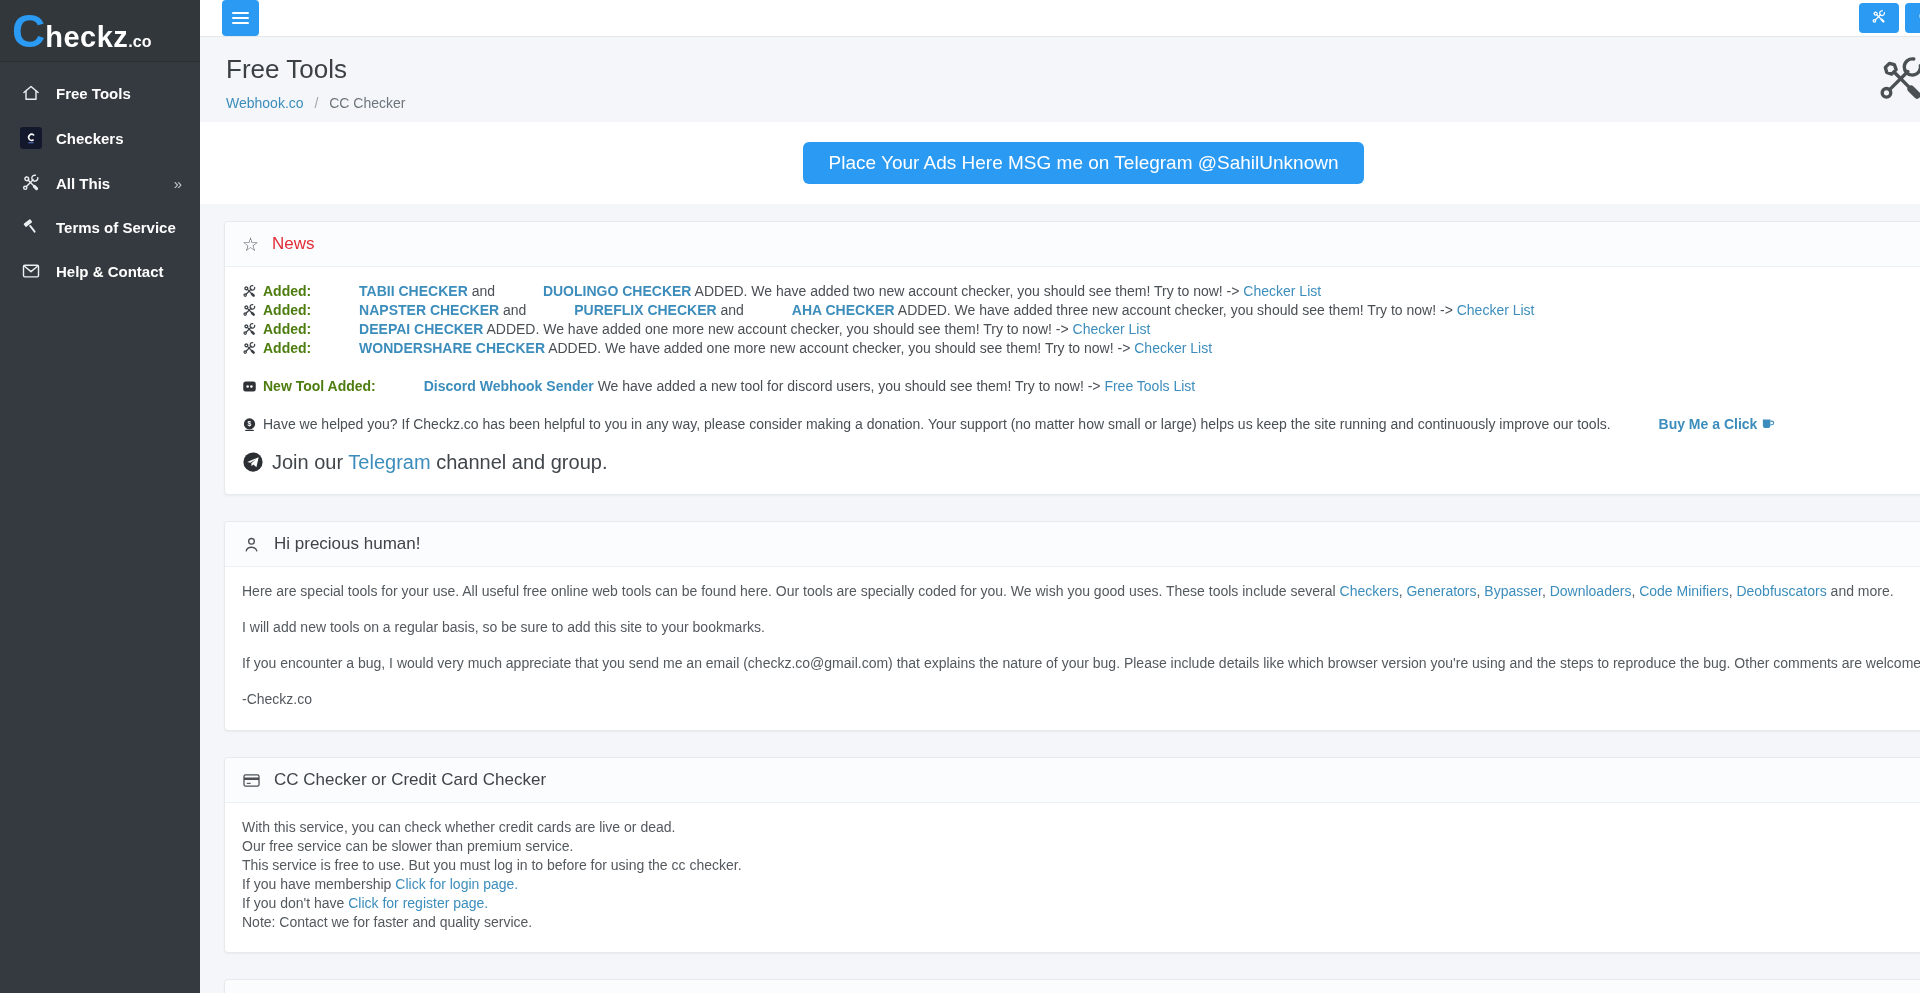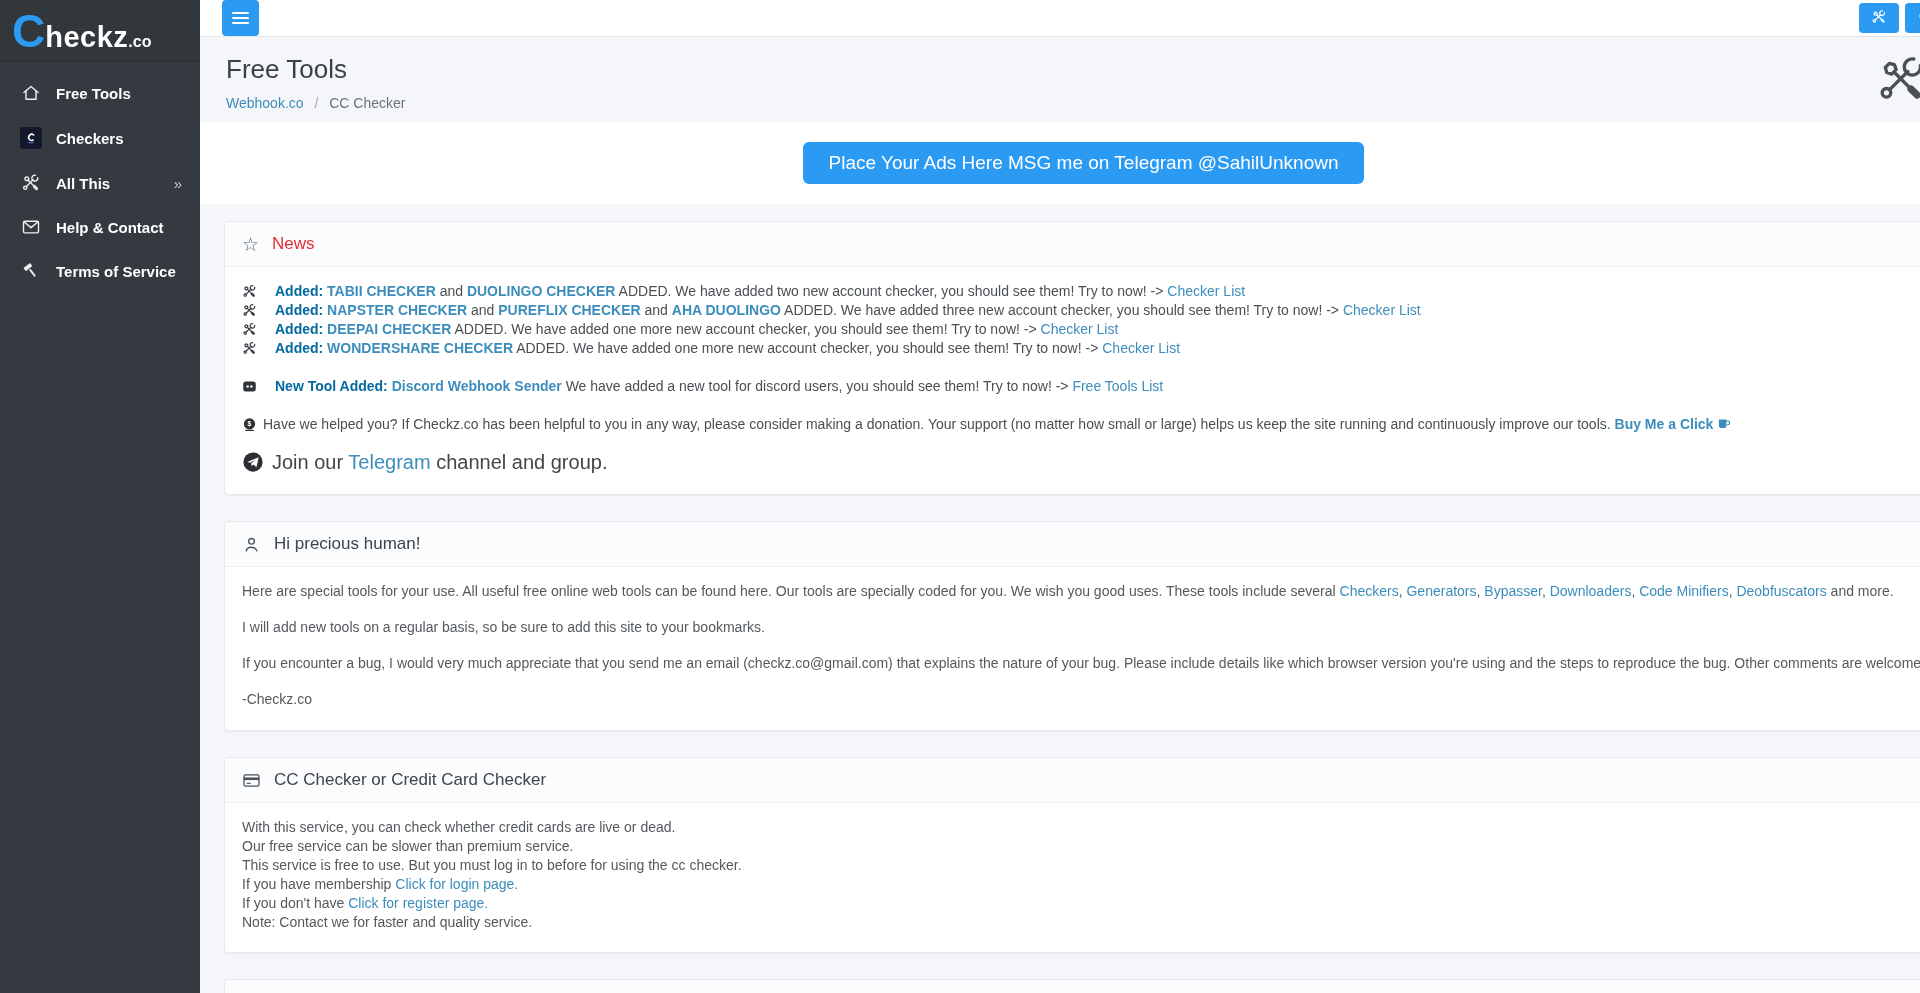--- a/index.html
+++ b/index.html
@@ -80,23 +80,23 @@
   .hdr-icon svg { width:19px; height:19px; }
   .star-glyph { font-size:19px; color:#565d63; margin-right:13px; line-height:1; }
   .card-title { font-size:17px; font-weight:400; color:#3f4449; }
   .news-title { font-size:17px; font-weight:400; color:#e12d39; }
   .card-body { padding:15px 17px 20px; overflow:hidden; }
 
   
   .news-line { font-size:14px; line-height:19px; color:#4a4f54; white-space:nowrap; overflow:hidden; }
   .inline-ic { display:inline-block; vertical-align:-3px; margin-right:6px; color:#3c4147; }
   .inline-ic svg { width:15px; height:15px; display:block; }
-  .added { color:#0369a1; font-weight:700;margin-left:12px; }
+  .added { color:#4d7c0f; font-weight:700; }
   .lk { color:#3c8dbc; text-decoration:none; cursor:pointer; }
-  .lk-b { font-weight:700; }
+  .lk-b { font-weight:700;margin-left:44px; }
   .mt-block { margin-top:19px; }
   .tg-line { margin-top:17px; font-size:20px; color:#41464b; white-space:nowrap; }
   .tg-line .inline-ic { vertical-align:-4px; margin-right:8px; }
   .tg-line .inline-ic svg { width:22px; height:22px; }
   .mug-ic { display:inline-block; vertical-align:-3px; margin-left:4px; color:#3c8dbc; }
   .mug-ic svg { width:15px; height:15px; display:block; }
 
   
   .para { margin:0 0 18px; font-size:14px; line-height:18px; color:#54595e; white-space:nowrap; overflow:hidden; }
   .para:last-child { margin-bottom:2px; }
@@ -148,38 +148,38 @@
               <path d="M9 9 L15.6 15.6"></path>
               <path d="M16 16 L18.7 18.7" stroke-width="3.6"></path>
             </svg>
         </span>
         <span>All This</span>
         <span class="mi-chevron">»</span>
       </div>
 
       <div class="menu-item">
         <span class="mi-icon">
-          <svg viewBox="0 0 24 24" fill="none" stroke="currentColor" stroke-width="1.7" stroke-linecap="round" stroke-linejoin="round">
-              <rect x="3" y="5" width="18" height="14" rx="1.5"></rect>
-              <path d="M3.8 6 L12 12.8 L20.2 6"></path>
-            </svg>
-        </span>
-        <span>Help &amp; Contact</span>
-      </div>
-
-      <div class="menu-item">
-        <span class="mi-icon">
           <svg viewBox="0 0 24 24" fill="currentColor">
               <g transform="rotate(-38 12 12)">
                 <rect x="7" y="3.6" width="10" height="4.8" rx="1"></rect>
                 <rect x="10.9" y="9.2" width="2.2" height="11" rx="1.1"></rect>
               </g>
             </svg>
         </span>
         <span>Terms of Service</span>
+      </div>
+
+      <div class="menu-item">
+        <span class="mi-icon">
+          <svg viewBox="0 0 24 24" fill="none" stroke="currentColor" stroke-width="1.7" stroke-linecap="round" stroke-linejoin="round">
+              <rect x="3" y="5" width="18" height="14" rx="1.5"></rect>
+              <path d="M3.8 6 L12 12.8 L20.2 6"></path>
+            </svg>
+        </span>
+        <span>Help &amp; Contact</span>
       </div>
 
     </nav>
   </aside>
 
   <div class="main">
 
     <header class="topbar">
       <button class="hamburger">
         <span class="bar"></span>
@@ -247,21 +247,21 @@
                   <path d="M16 16 L18.7 18.7" stroke-width="4"></path>
                 </svg></span><span class="added">Added: </span><a class="lk lk-b">TABII CHECKER</a><span> and </span><a class="lk lk-b">DUOLINGO CHECKER</a><span> ADDED. We have added two new account checker, you should see them! Try to now! -&gt; </span><a class="lk">Checker List</a></div>
 
           <div class="news-line"><span class="inline-ic"><svg viewBox="0 0 24 24" fill="none" stroke="currentColor" stroke-width="2" stroke-linecap="round" stroke-linejoin="round">
                   <path d="M17.23 2.66 A3.6 3.6 0 1 0 20.15 5.57"></path>
                   <path d="M14.6 8.2 L6.5 16.3"></path>
                   <circle cx="5.1" cy="17.7" r="1.9"></circle>
                   <path d="M4.6 6.4 L6.4 4.6 L8.6 5.2 L9.4 7.4 L7.4 9.4 L5.2 8.6 Z"></path>
                   <path d="M9 9 L15.6 15.6"></path>
                   <path d="M16 16 L18.7 18.7" stroke-width="4"></path>
-                </svg></span><span class="added">Added: </span><a class="lk lk-b">NAPSTER CHECKER</a><span> and </span><a class="lk lk-b">PUREFLIX CHECKER</a><span> and </span><a class="lk lk-b">AHA DUOLINGO</a><span> ADDED. We have added three new account checker, you should see them! Try to now! -&gt; </span><a class="lk">Checker List</a></div>
+                </svg></span><span class="added">Added: </span><a class="lk lk-b">NAPSTER CHECKER</a><span> and </span><a class="lk lk-b">PUREFLIX CHECKER</a><span> and </span><a class="lk lk-b">AHA CHECKER</a><span> ADDED. We have added three new account checker, you should see them! Try to now! -&gt; </span><a class="lk">Checker List</a></div>
 
           <div class="news-line"><span class="inline-ic"><svg viewBox="0 0 24 24" fill="none" stroke="currentColor" stroke-width="2" stroke-linecap="round" stroke-linejoin="round">
                   <path d="M17.23 2.66 A3.6 3.6 0 1 0 20.15 5.57"></path>
                   <path d="M14.6 8.2 L6.5 16.3"></path>
                   <circle cx="5.1" cy="17.7" r="1.9"></circle>
                   <path d="M4.6 6.4 L6.4 4.6 L8.6 5.2 L9.4 7.4 L7.4 9.4 L5.2 8.6 Z"></path>
                   <path d="M9 9 L15.6 15.6"></path>
                   <path d="M16 16 L18.7 18.7" stroke-width="4"></path>
                 </svg></span><span class="added">Added: </span><a class="lk lk-b">DEEPAI CHECKER</a><span> ADDED. We have added one more new account checker, you should see them! Try to now! -&gt; </span><a class="lk">Checker List</a></div>
 

